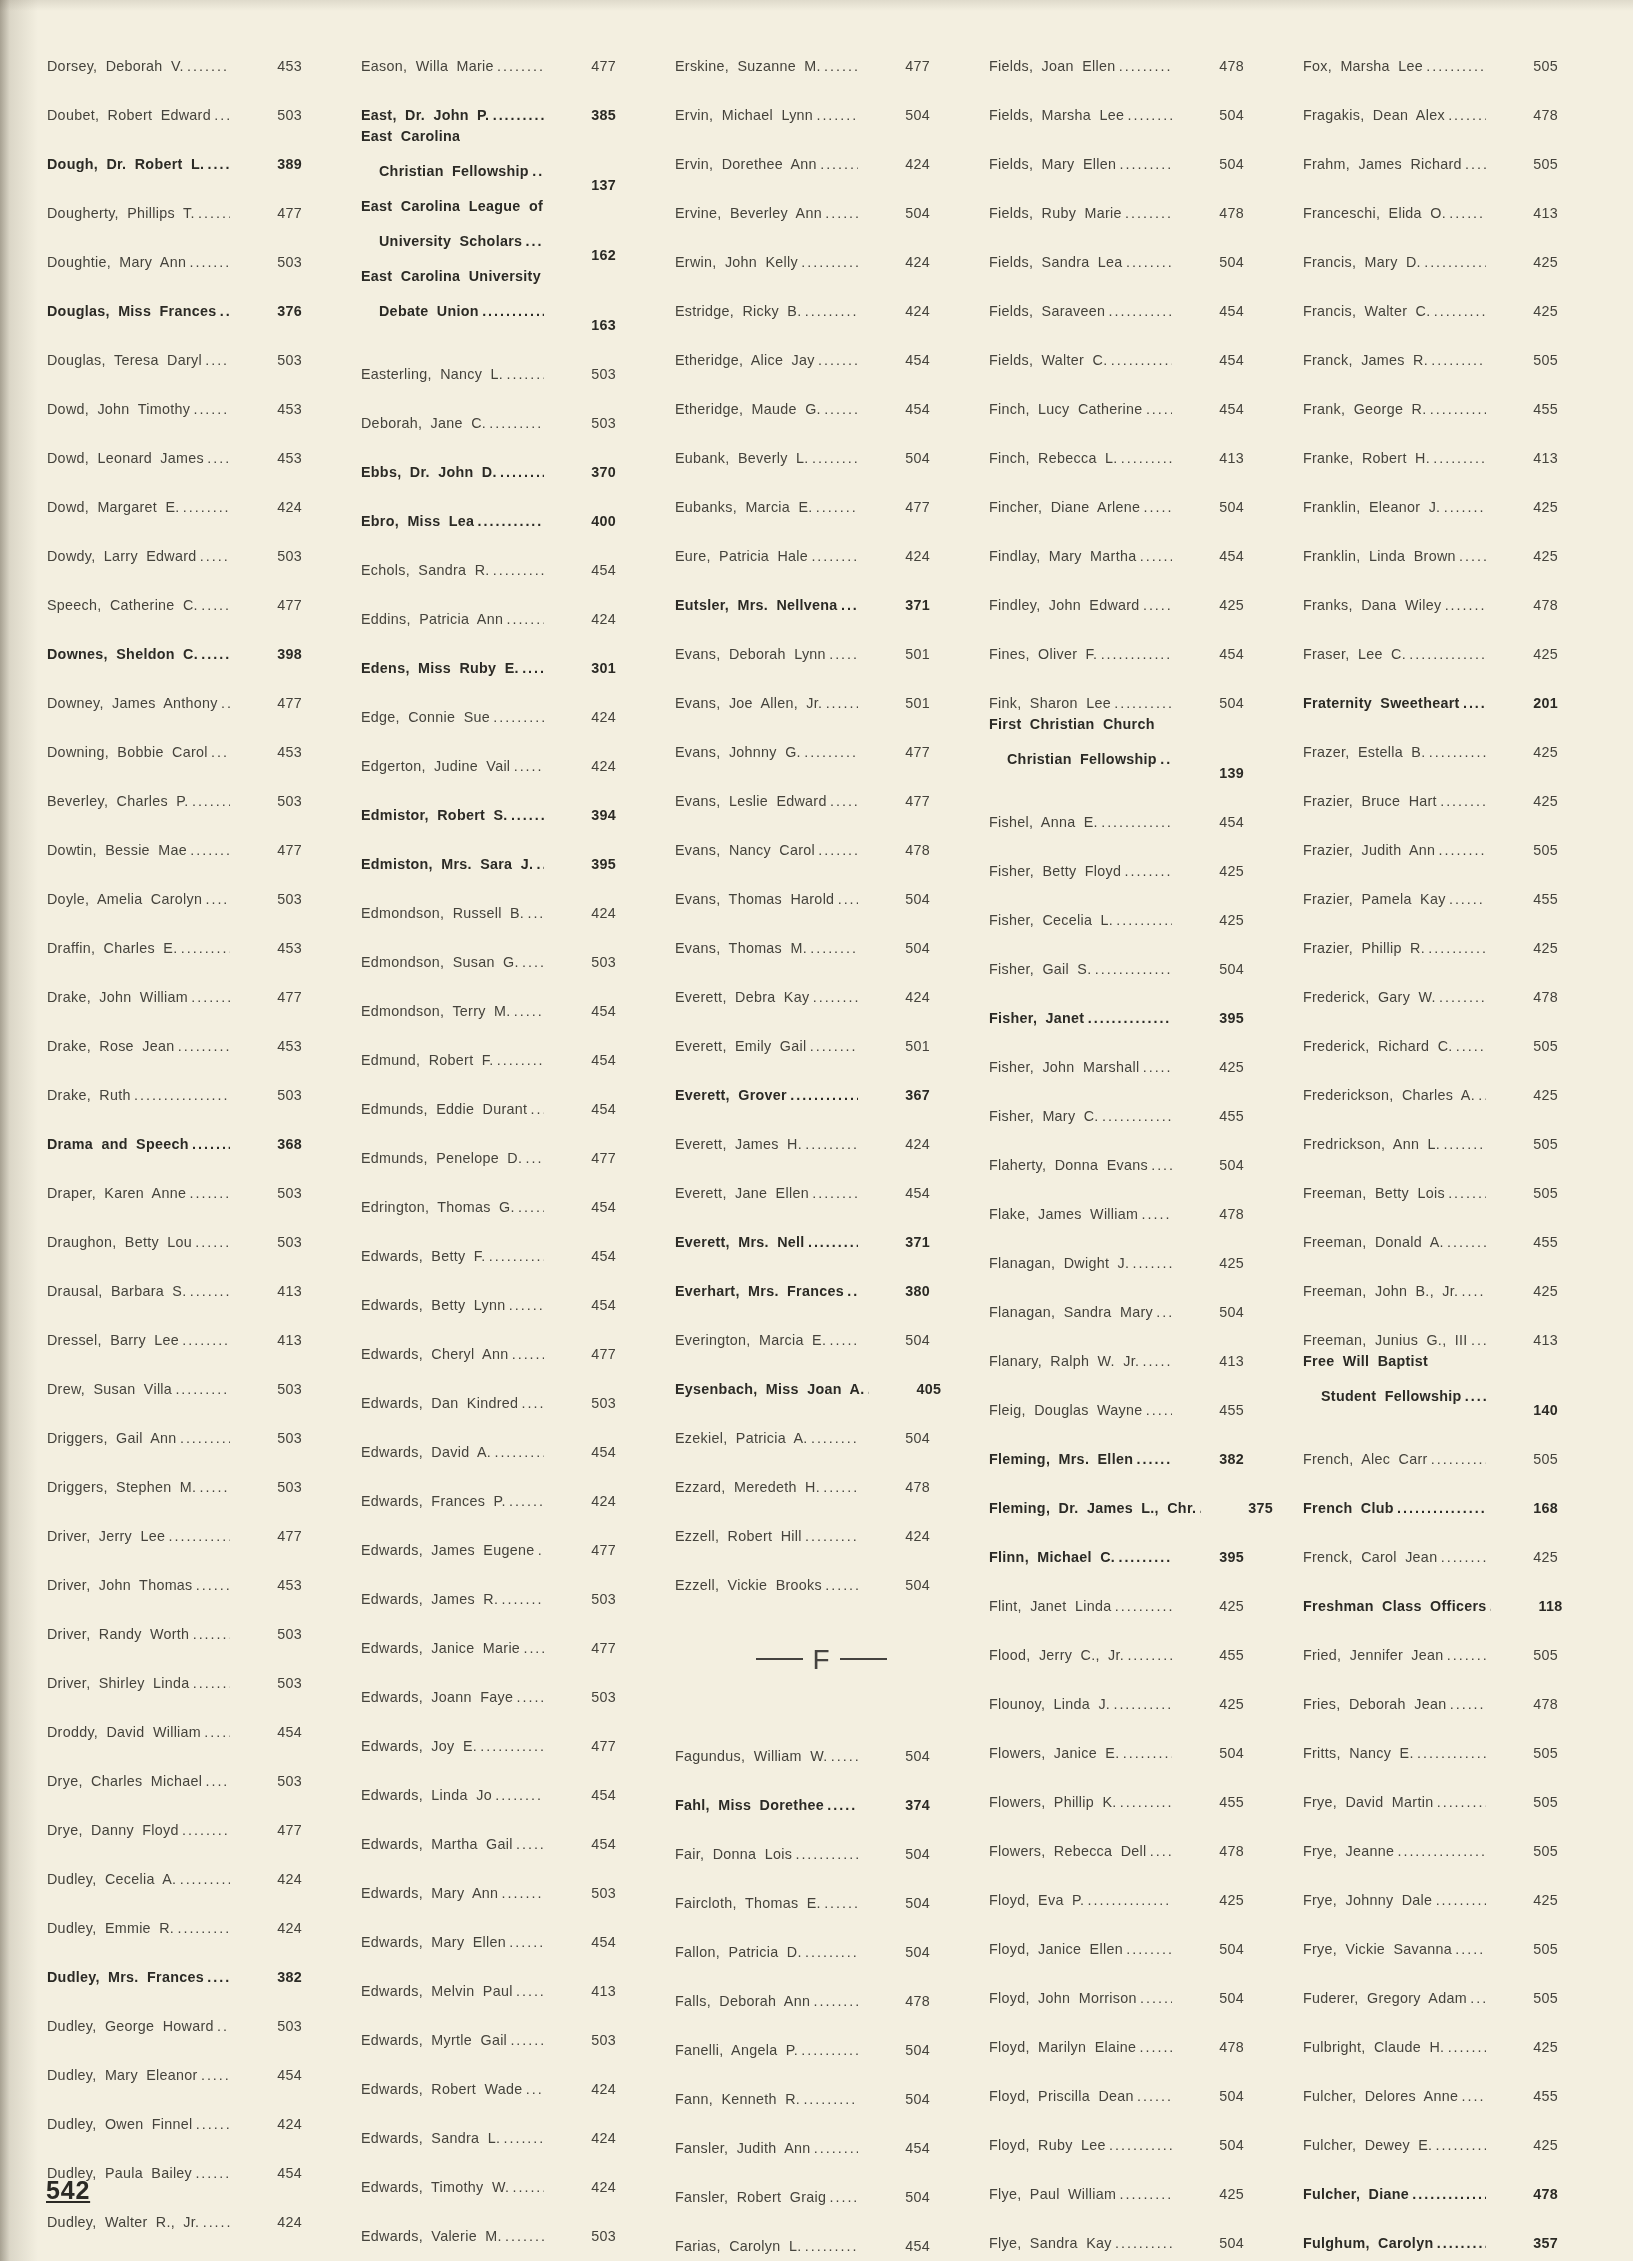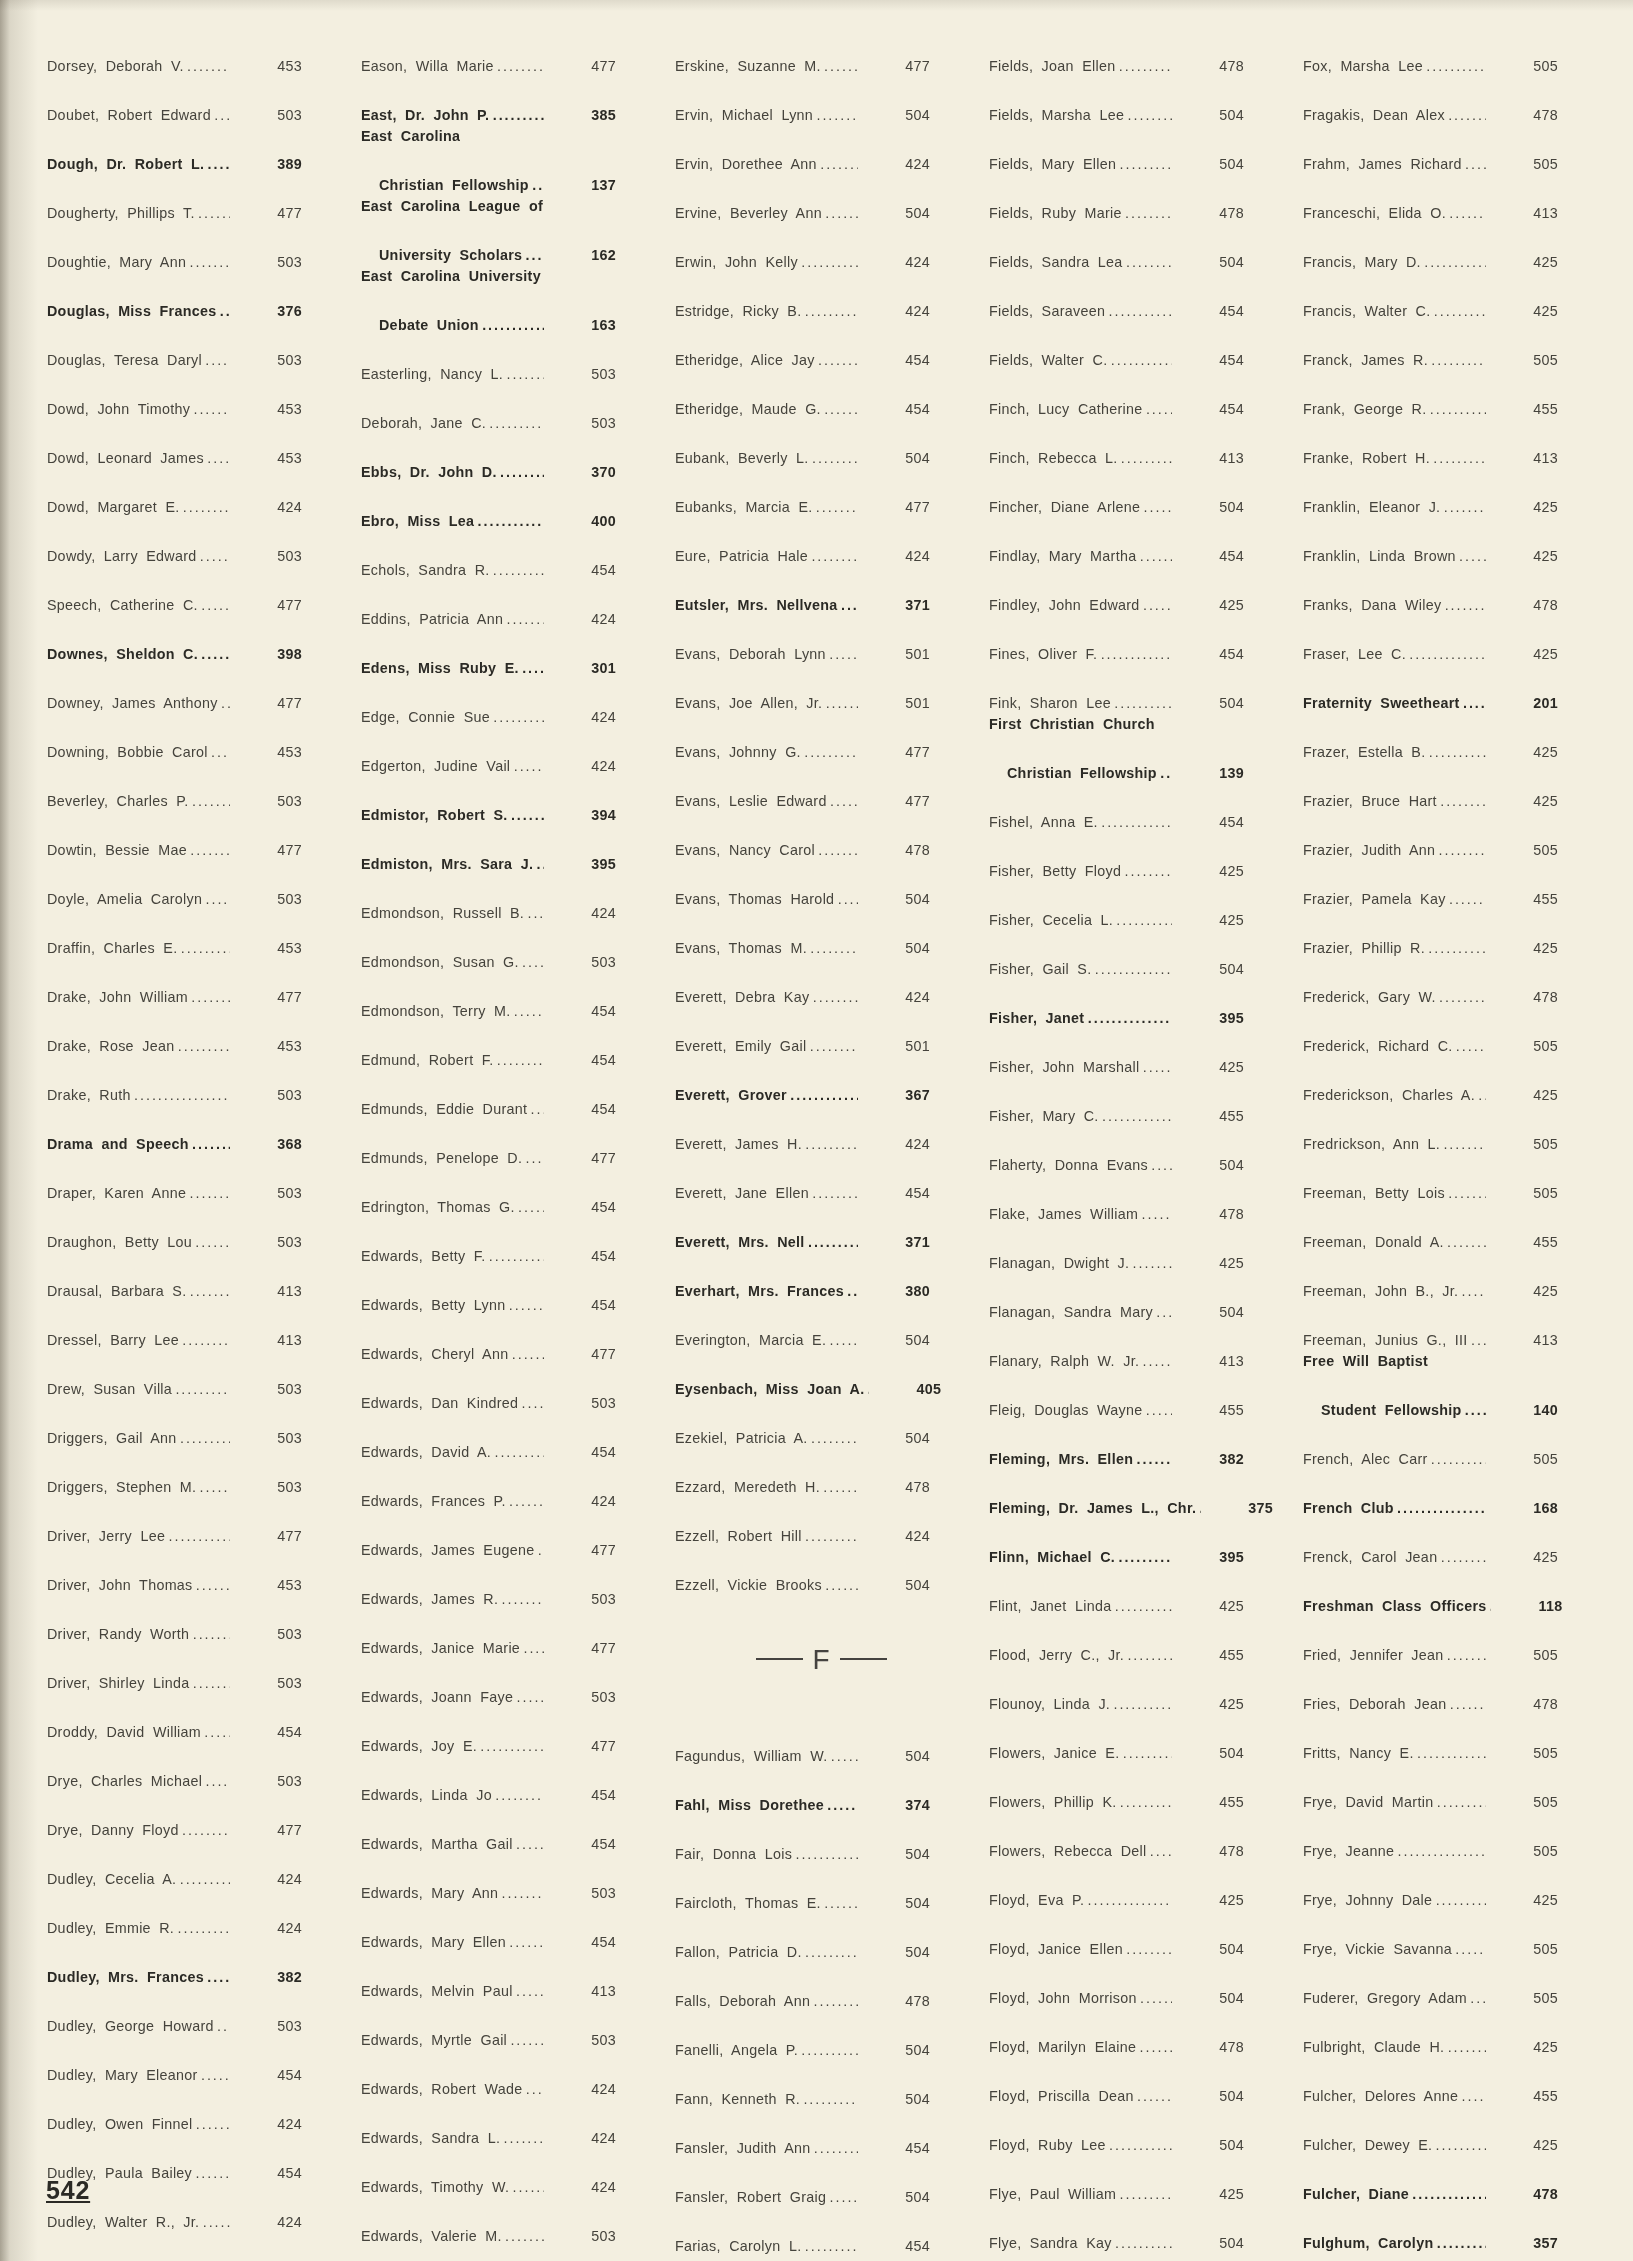--- a/index.html
+++ b/index.html
@@ -30,21 +30,21 @@
     font-weight:400;color:#45433c;
   }
   .entry .name{white-space:nowrap;}
   .entry .dots{flex:1;overflow:hidden;white-space:nowrap;padding:0 1.6px 0 3.3px;min-width:0;}
   .entry .dots::after{
     content:"......................................................";
     letter-spacing:2px;font-weight:inherit;
   }
   .entry .page{white-space:nowrap;}
   .entry.bold{font-weight:700;color:#2b2a25;}
-  .entry.indent{padding-left:18px;}
+  .entry.indent{padding-left:18px;align-items:center;}
   .entry.textline .name{overflow:hidden;}
   .sect{
     text-align:center;color:#454340;
     margin:47px 0 42px 0;line-height:33px;
     font-size:28px;font-weight:400;letter-spacing:0.8px;
   }
   .sect .dash{
     display:inline-block;width:47px;height:1.6px;background:currentColor;
     vertical-align:middle;margin:0 9.8px 4.9px 9.8px;
   }

